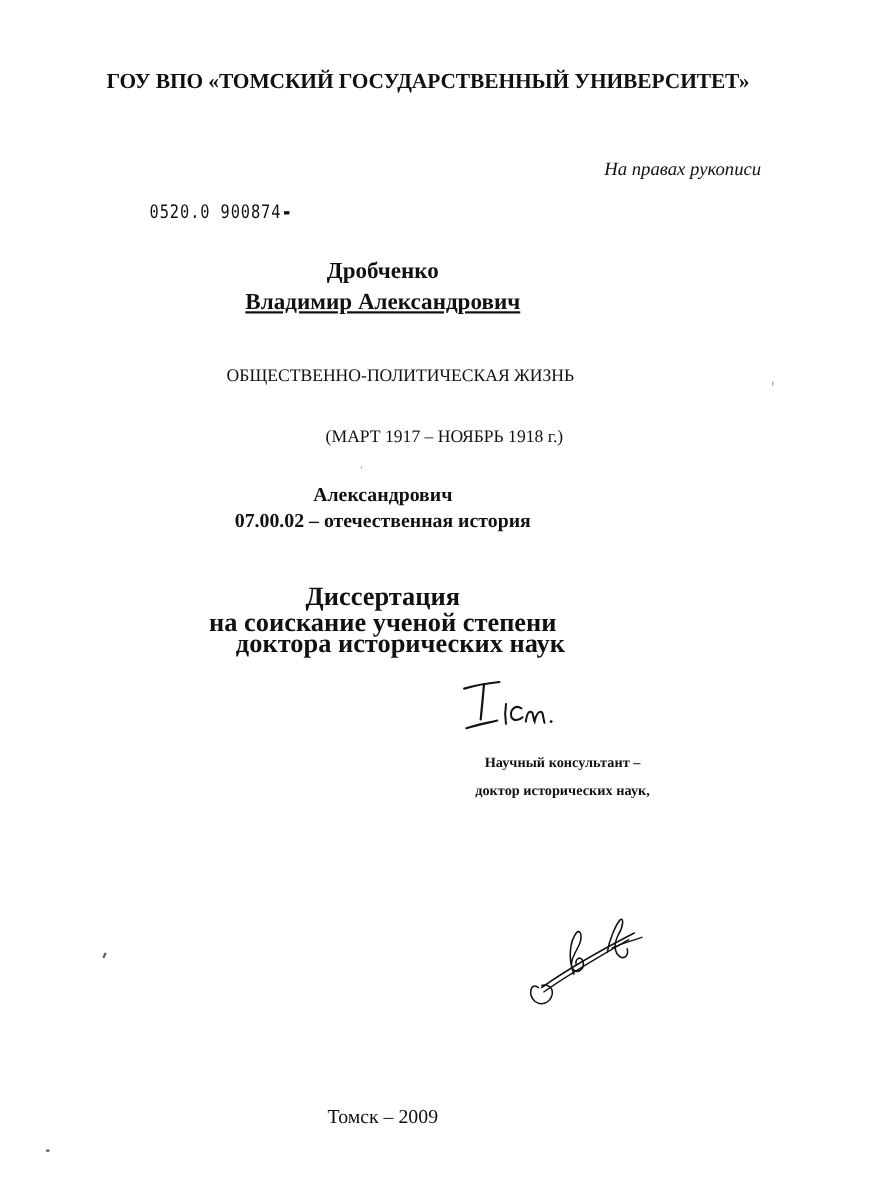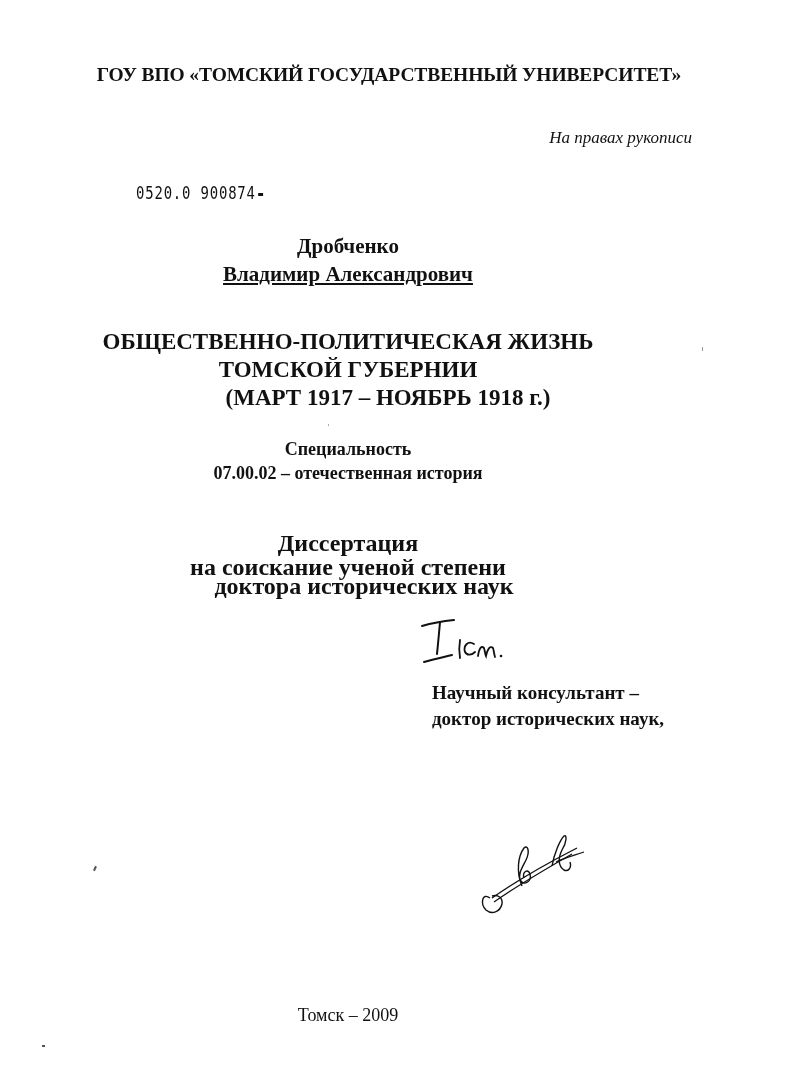--- a/index.html
+++ b/index.html
@@ -32,21 +32,21 @@
     .university {
       top: 64px;
       left: 0;
       width: 778px;
       font-size: 19.5px;
       text-align: center;
       font-weight: bold;
       letter-spacing: -0.1px;
     }
     .rights {
-      top: 128px;
+      top: 144px;
       right: 104px;
       font-size: 17px;
       font-style: italic;
       text-align: right;
       white-space: nowrap;
     }
     .code {
       top: 183px;
       left: 136px;
       font-family: "DejaVu Sans Mono", "Liberation Mono", monospace;
@@ -62,42 +62,44 @@
       background: #111;
       vertical-align: middle;
       margin-left: 3px;
     }
     .author {
       font-size: 21px;
       line-height: 28px;
       font-weight: bold;
     }
     .title {
-      font-size: 23px;
+      font-size: 16px;
       line-height: 30px;
-      font-weight: bold;
+      font-weight: normal;
+      padding-left: 16px;
     }
     .specialty {
       font-size: 18px;
       line-height: 25px;
       font-weight: bold;
     }
     .dissertation {
       font-size: 24px;
       line-height: 25px;
       font-weight: bold;
     }
     .consultant {
       position: absolute;
       left: 432px;
       top: 680px;
-      font-size: 19px;
+      font-size: 13px;
       line-height: 26px;
       font-weight: bold;
       white-space: nowrap;
+      text-align: center;
     }
     .city {
       top: 1005px;
       font-size: 18px;
     }
     .speck {
       position: absolute;
       background: #555;
     }
     svg.sig { position: absolute; overflow: visible; }
@@ -112,24 +114,23 @@
   <div class="abs rights">На правах рукописи</div>
 
   <div class="abs code">
     <span>0520.0 900874</span><span class="code-dash"></span>
   </div>
 
   <div class="center-line author" style="top:232px;">Дробченко</div>
   <div class="center-line author" style="top:260px;text-decoration:underline;">Владимир Александрович</div>
 
   <div class="center-line title" style="top:327px;">ОБЩЕСТВЕННО-ПОЛИТИЧЕСКАЯ ЖИЗНЬ</div>
-  <div class="center-line title" style="top:355px;">ТОМСКОЙ ГУБЕРНИИ</div>
   <div class="center-line title" style="top:383px;margin-left:40px;">(МАРТ 1917 – НОЯБРЬ 1918 г.)</div>
 
-  <div class="center-line specialty" style="top:437px;">Специальность</div>
+  <div class="center-line specialty" style="top:437px;">Александрович</div>
   <div class="center-line specialty" style="top:461px;">07.00.02 – отечественная история</div>
 
   <div class="center-line dissertation" style="top:531px;">Диссертация</div>
   <div class="center-line dissertation" style="top:555px;">на соискание ученой степени</div>
   <div class="center-line dissertation" style="top:574px;margin-left:16px;">доктора исторических наук</div>
 
   <svg class="sig" style="left:418px; top:618px;" width="90" height="50" viewBox="0 0 90 50">
     <path d="M4 8 C14 5, 26 3, 36 2" stroke="#111" stroke-width="2" fill="none" stroke-linecap="round"></path>
     <path d="M22 4 C21 16, 20 26, 19 36" stroke="#111" stroke-width="2" fill="none" stroke-linecap="round"></path>
     <path d="M6 44 C16 41, 26 39, 34 37" stroke="#111" stroke-width="2" fill="none" stroke-linecap="round"></path>

